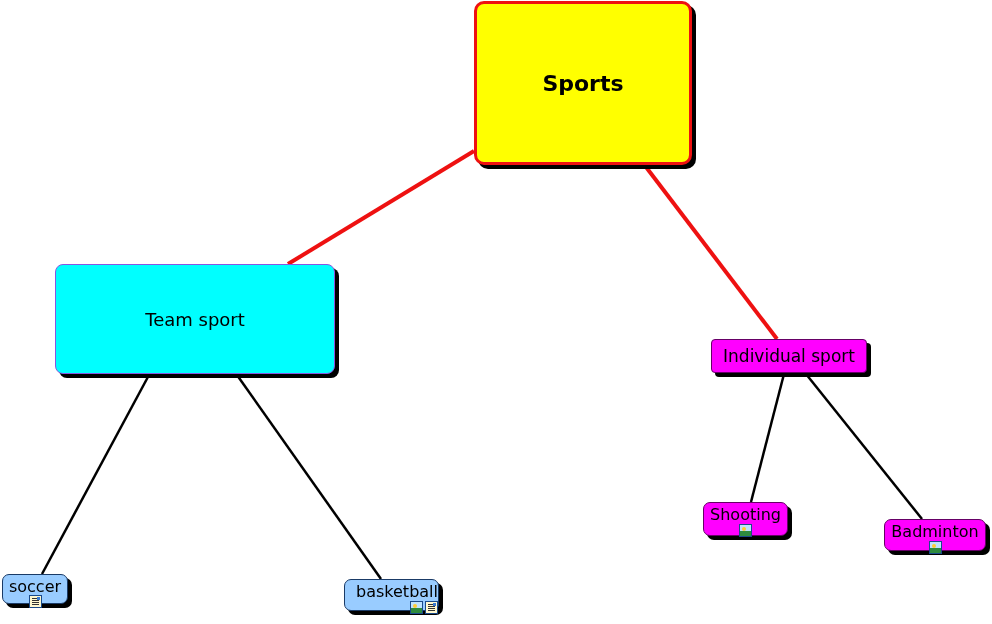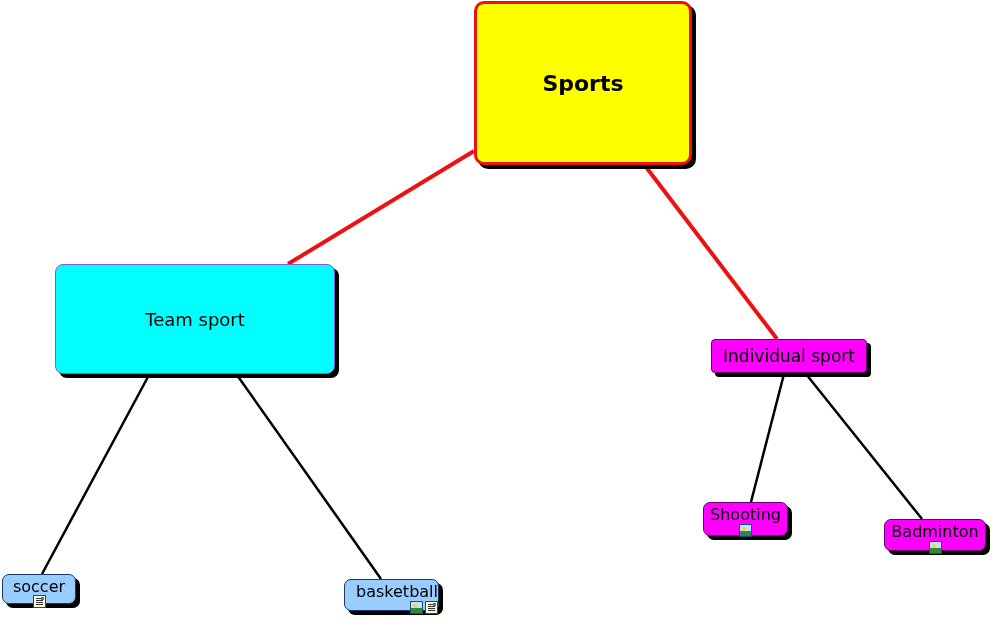--- a/index.html
+++ b/index.html
@@ -29,21 +29,21 @@
     box-shadow:4px 4px 0 #000;
     font-size:17px; border-radius:4px;
   }
   .leaf {
     flex-direction:column; justify-content:flex-start;
     box-shadow:4px 4px 0 #000; border-radius:7px;
     font-size:16px; padding-top:2px;
   }
   .leaf.blue { background:#99ccff; border:1px solid #1a3a66; }
   .leaf.pink { background:#ff00ff; border:1px solid #660066; }
-  .soccer { left:2px; top:574px; width:74px; height:30px; }
+  .soccer { left:2px; top:574px; width:66px; height:30px; }
   .basketball { left:344px; top:579px; width:95px; height:32px;align-items:flex-end; }
   .shooting { left:703px; top:502px; width:85px; height:34px; }
   .badminton { left:884px; top:519px; width:102px; height:32px;text-align:center; }
   .icons { display:flex; gap:2px; margin-top:0px; }
   .ico {
     width:13px; height:13px; box-sizing:border-box;
     border:1px solid #1a4a8a; background:#fff; position:relative; overflow:hidden;
   }
   .ico.img { background:linear-gradient(#bfe3ff 0 55%, #2e8b3e 55% 100%); }
   .ico.img::after {

